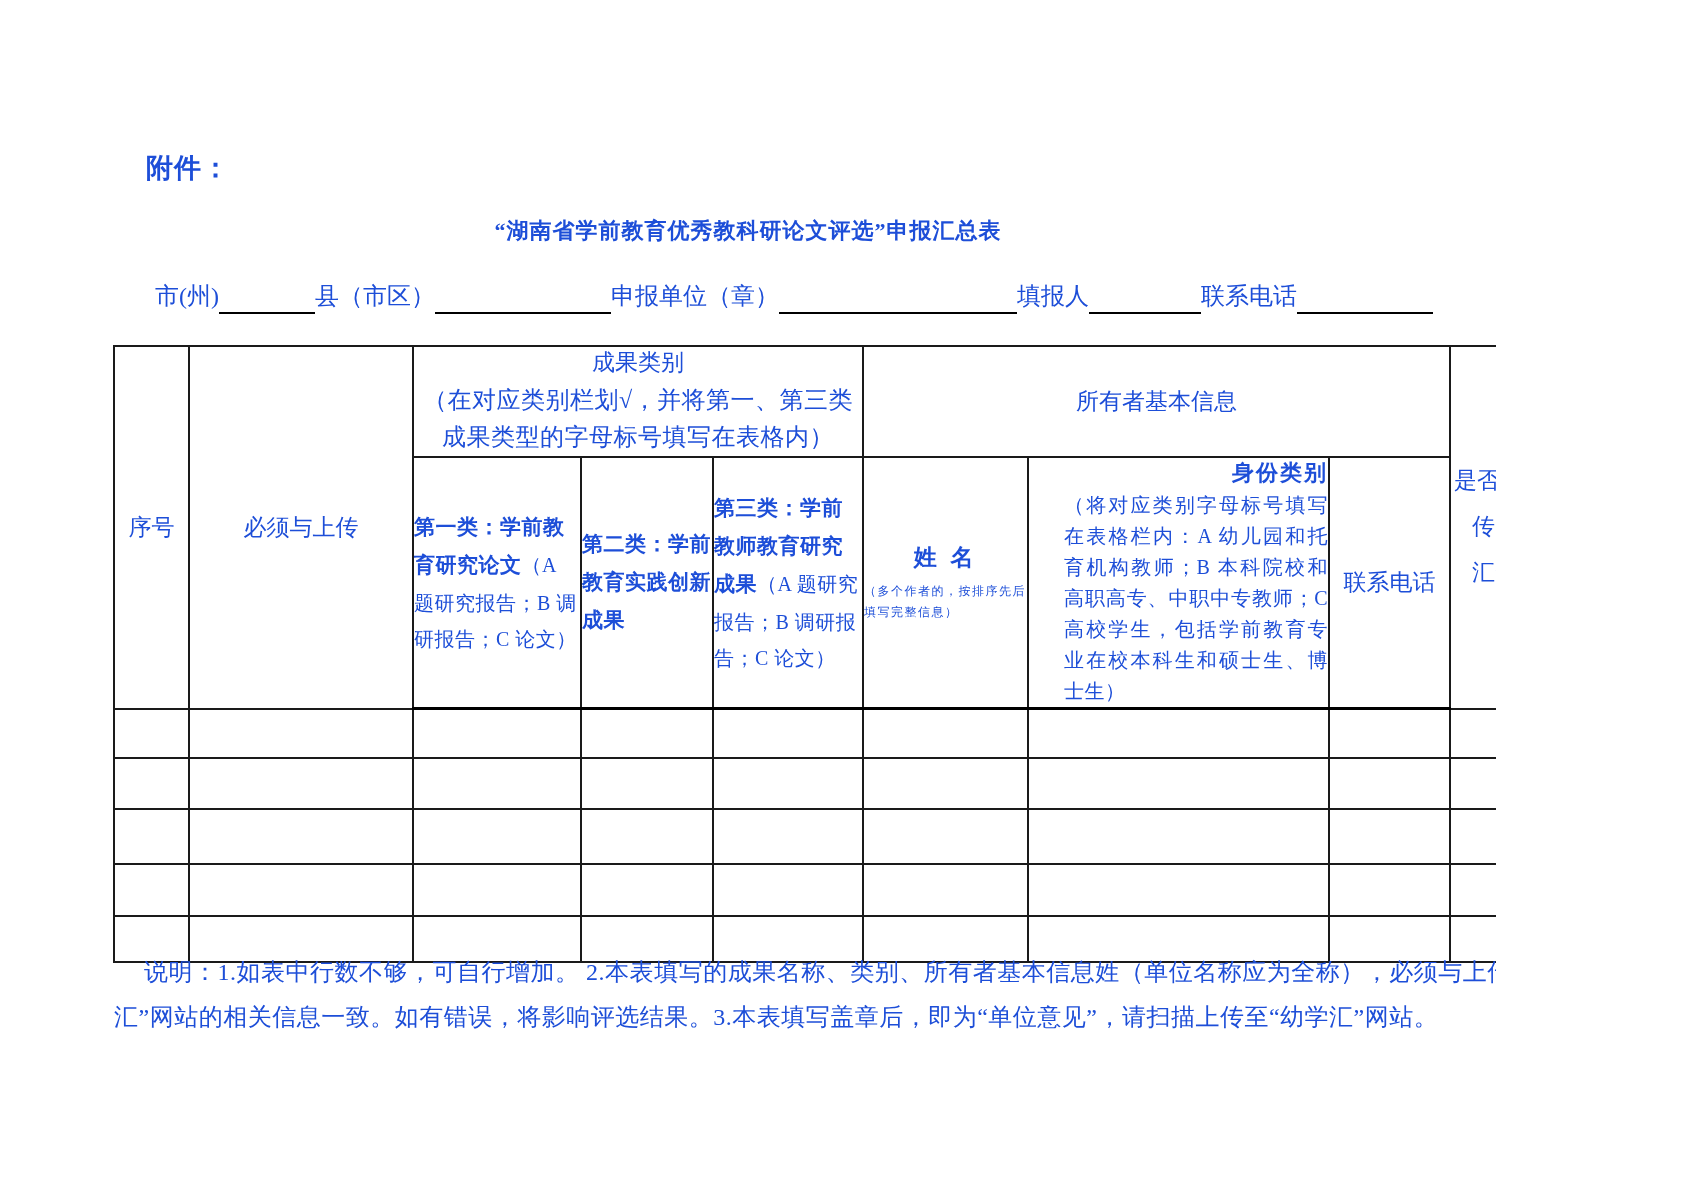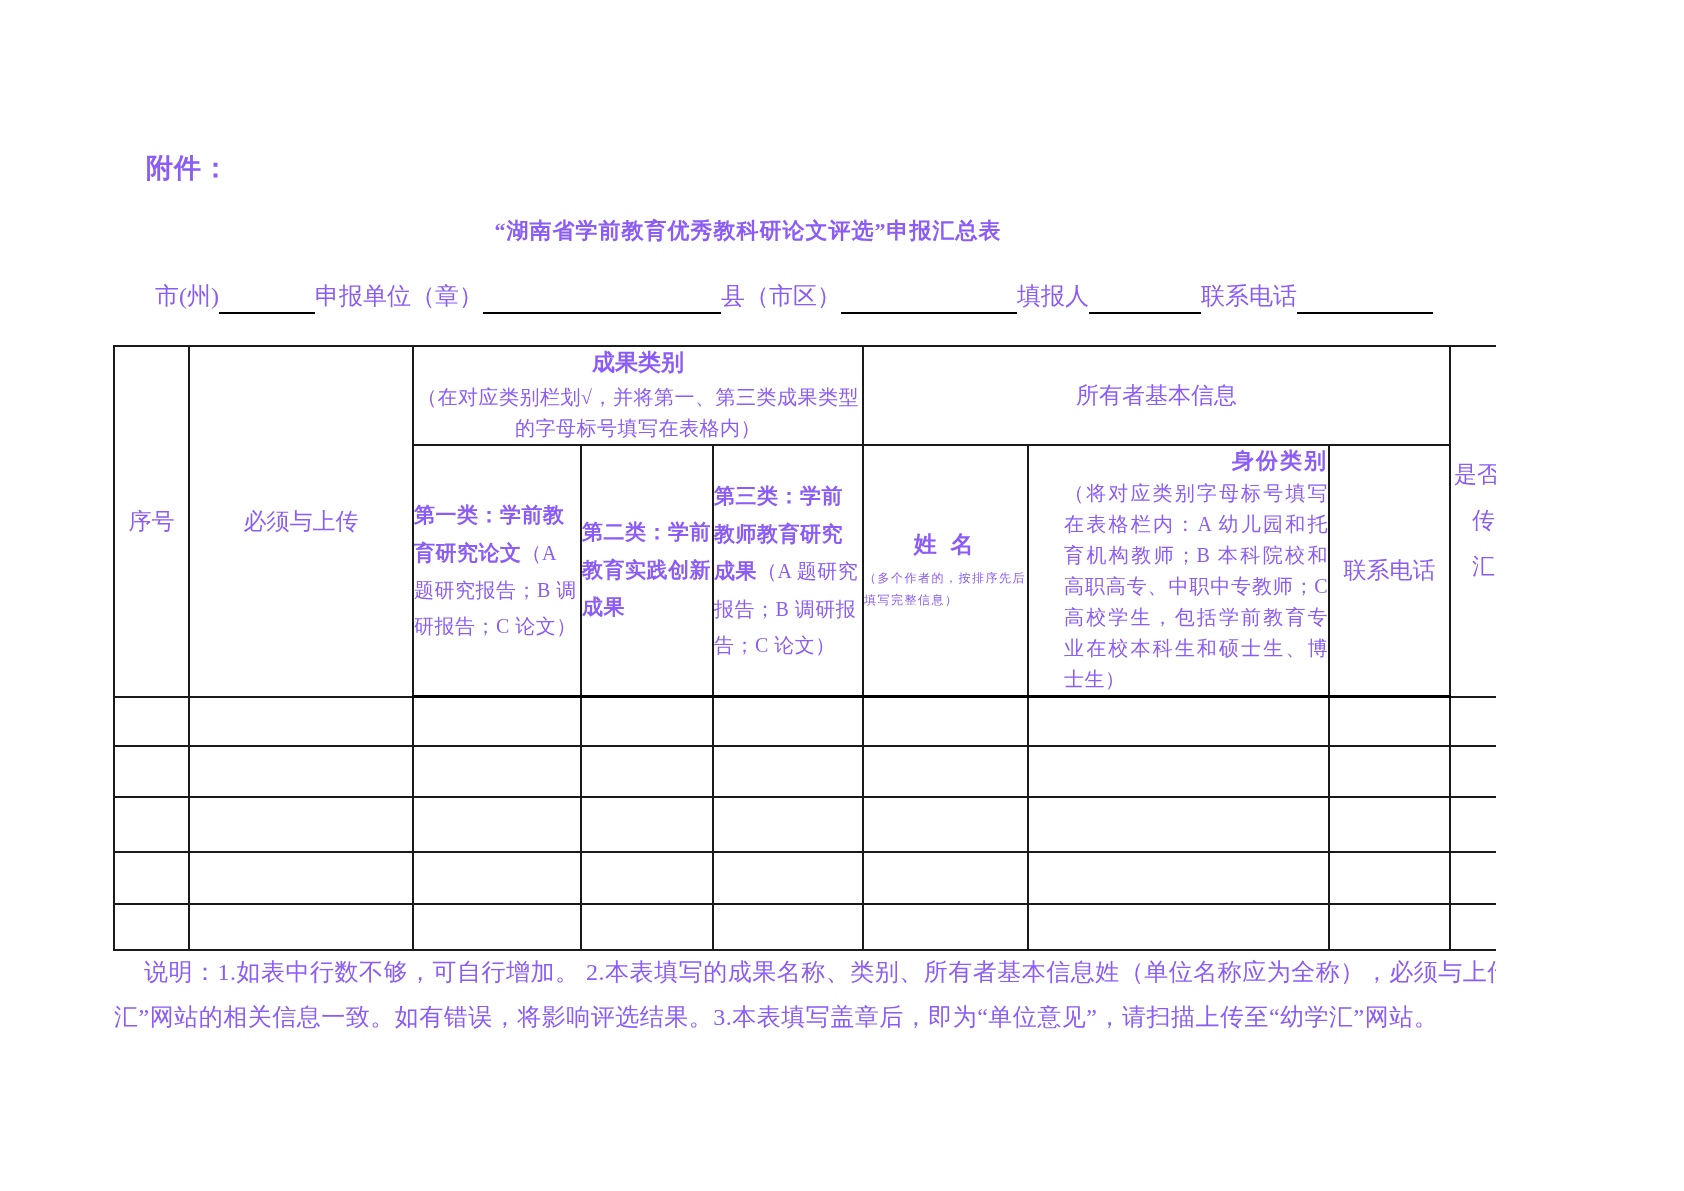--- a/index.html
+++ b/index.html
@@ -1,21 +1,21 @@
 <!DOCTYPE html>
 <html><head>
 <meta charset="utf-8">
 <style>
   html,body { margin:0; padding:0; background:#ffffff; }
   .page {
     position:relative;
     width:1496px; height:1191px;
     background:#ffffff;
     font-family:"Liberation Serif","DejaVu Serif",serif;
-    color:#8b5cf6;
+    color:#1d4ed8;
     overflow:hidden;
   }
   .attachment {
     position:absolute; left:146px; top:150px;
     font-size:27px; font-weight:bold; letter-spacing:1px;
   }
   .doc-title {
     position:absolute; left:0; right:0; top:216px; margin:0;
     text-align:center; font-size:22px; font-weight:bold; letter-spacing:1px;
   }
@@ -35,22 +35,22 @@
     border-collapse:collapse; table-layout:fixed; width:1459px;
     border:2px solid #000;
   }
   table.grid th, table.grid td {
     border:2px solid #1a1a1a; vertical-align:middle;
     font-weight:normal; padding:0; overflow:hidden;
   }
   tr.hrowA { height:93px; }
   tr.hrowB { height:219px; }
   tr.hrowB th { border-bottom:3px solid #000; }
-  .th-title { font-size:23px; font-weight:bold; text-align:center; }
-  .cat-head .note { font-size:20px; line-height:1.55; margin-top:4px; text-align:center; letter-spacing:0.5px; }
+  .th-title { font-size:23px; font-weight:normal; text-align:center; }
+  .cat-head .note { font-size:24px; line-height:1.55; margin-top:4px; text-align:center; letter-spacing:0.5px; }
   th.cat-cell { text-align:left; padding:8px 10px; font-size:20px; line-height:1.8; letter-spacing:0.5px; }
   th.cat-cell .b { font-weight:bold; font-size:21px; }
   th.cat-cell .n { font-weight:normal; }
   th.name-cell { padding:8px 12px; }
   th.name-cell .ttl { font-size:23px; font-weight:bold; text-align:center; margin-bottom:8px; letter-spacing:4px; }
   th.name-cell .nt { font-size:12px; font-weight:normal; text-align:left; line-height:1.8; letter-spacing:1.5px; }
   th.id-cell { padding:4px 12px; }
   th.id-cell .ttl { font-size:22px; font-weight:bold; text-align:right; margin-bottom:2px; letter-spacing:2px; }
   th.id-cell .nt { font-size:20px; font-weight:normal; text-align:justify; line-height:1.55; letter-spacing:0.5px;padding-left:35px; }
   th.phone-cell { font-size:23px; font-weight:bold; text-align:center; }
@@ -75,26 +75,26 @@
   <div class="attachment">附件：</div>
 
   <h1 class="doc-title">“湖南省学前教育优秀教科研论文评选”申报汇总表</h1>
 
   <div class="info-line">
     <span class="field">
       <span class="lbl">市(州)</span>
       <span class="blank b1"></span>
     </span>
     <span class="field">
+      <span class="lbl">县（市区）</span>
+      <span class="blank b2"></span>
+    </span>
+    <span class="field">
       <span class="lbl">申报单位（章）</span>
       <span class="blank b3"></span>
-    </span>
-    <span class="field">
-      <span class="lbl">县（市区）</span>
-      <span class="blank b2"></span>
     </span>
     <span class="field">
       <span class="lbl">填报人</span>
       <span class="blank b4"></span>
     </span>
     <span class="field">
       <span class="lbl">联系电话</span>
       <span class="blank b5"></span>
     </span>
   </div>

